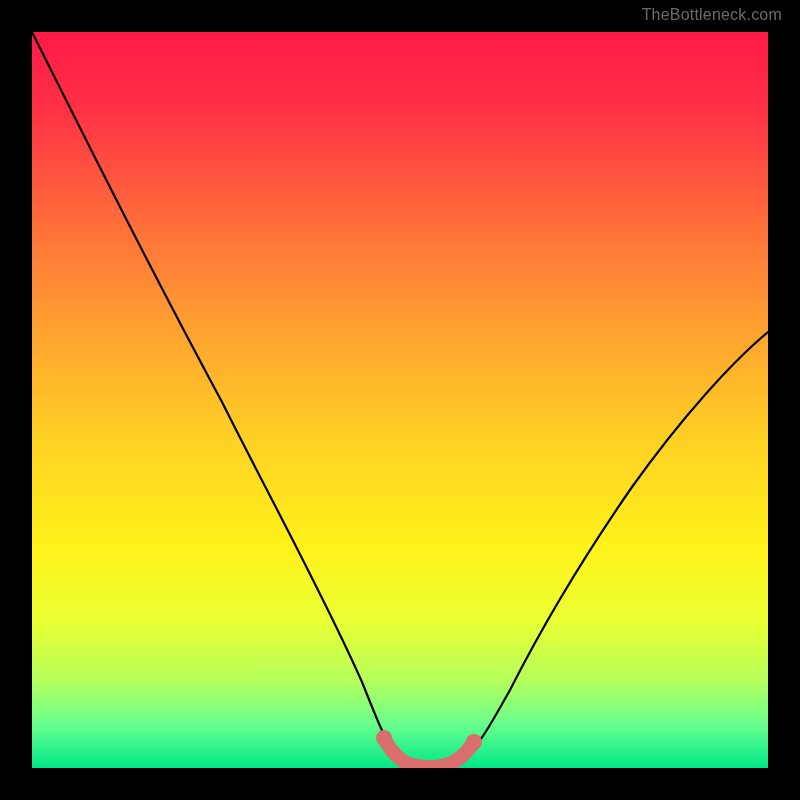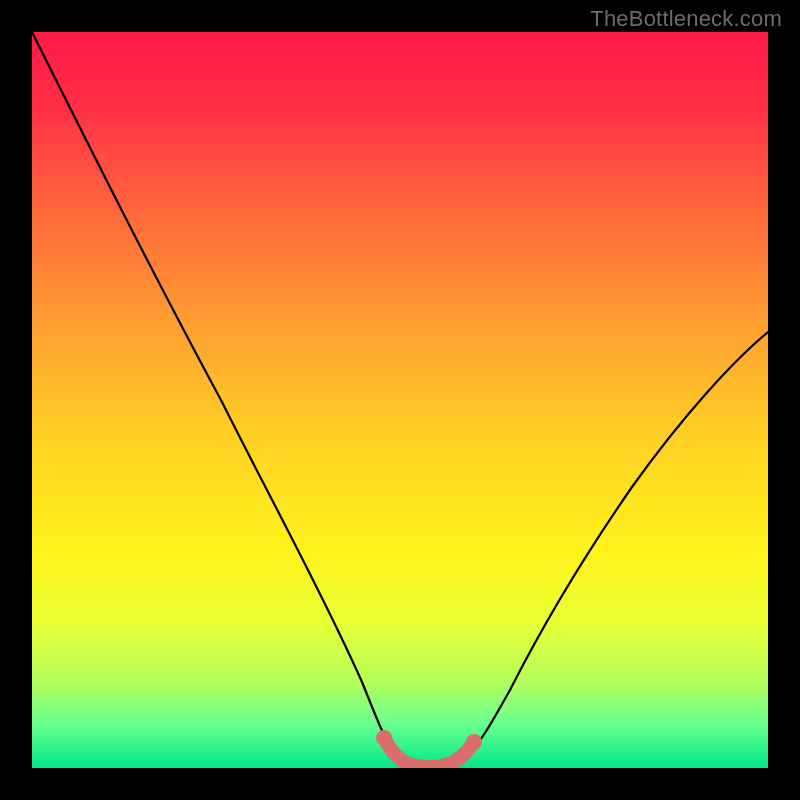--- a/index.html
+++ b/index.html
@@ -37,21 +37,21 @@
     left: 0;
     top: 0;
     width: 100%;
     height: 100%;
   }
   .watermark {
     position: absolute;
     top: 6px;
     right: 18px;
     color: #6b6b6b;
-    font-size: 22px;
+    font-size: 16px;
     font-weight: 500;
     letter-spacing: 0.2px;
   }
 </style>
 </head>
 <body>
 
 <div class="frame">
 
   <div class="plot-area">

